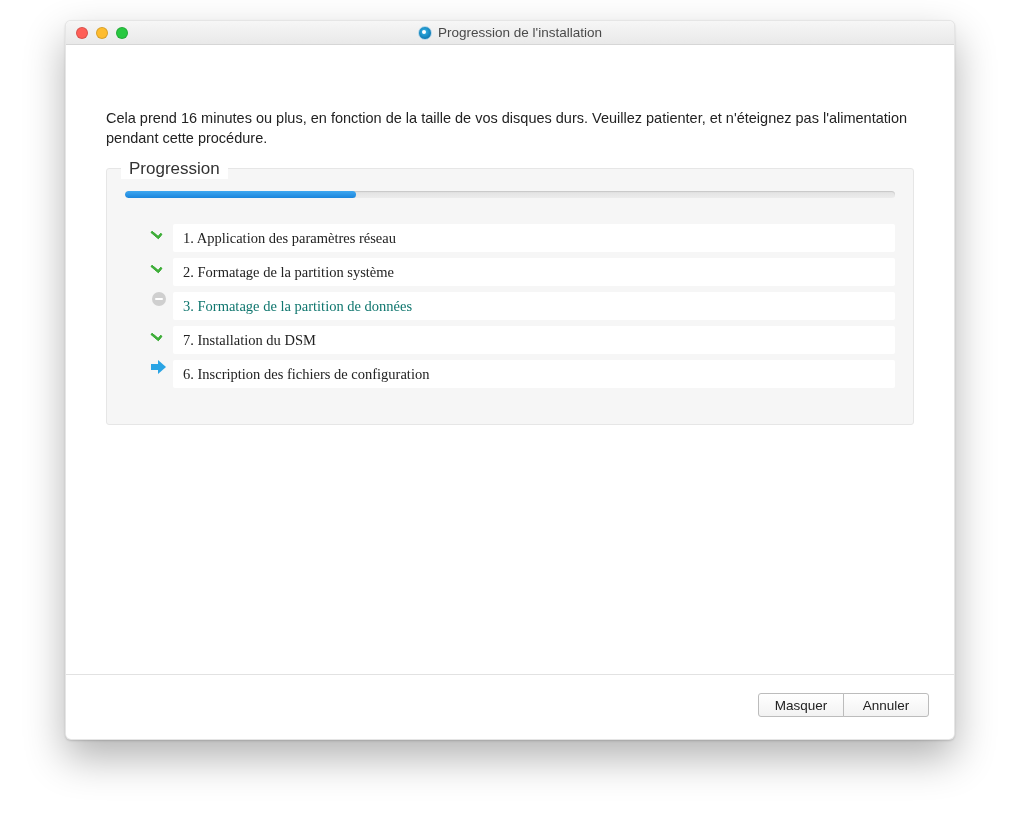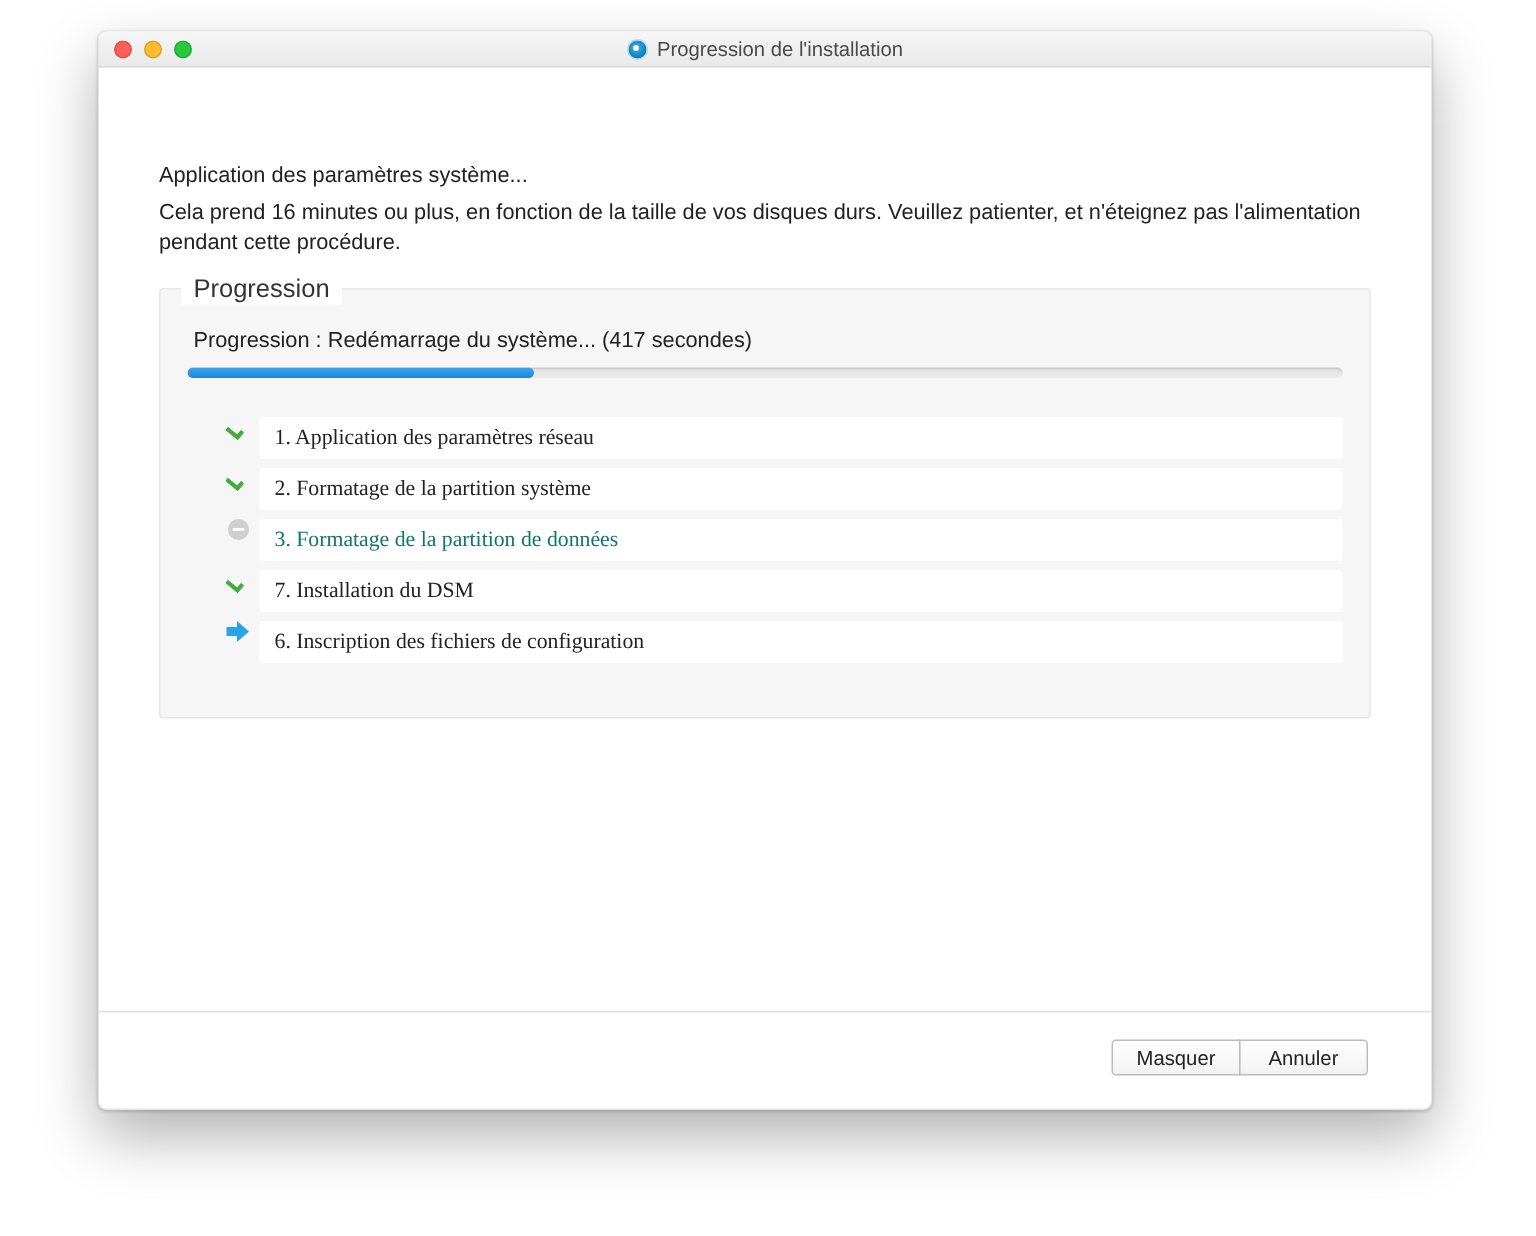--- a/index.html
+++ b/index.html
@@ -147,21 +147,21 @@
       background:#2aa4e4;
     }
     .arrow::after{
       content:""; position:absolute; left:7px; top:0;
       width:0; height:0; border-top:7px solid transparent; border-bottom:7px solid transparent;
       border-left:8px solid #2aa4e4;
     }
 
     .footer {
       border-top: 1px solid #e2e2e2;
-      padding: 18px 42px 22px 25px;
+      padding: 18px 25px 22px 25px;
       display: flex; justify-content: flex-end; gap: 0;
     }
     .btn {
       min-width: 86px;
       height: 24px;
       padding: 0 14px;
       background: linear-gradient(#ffffff,#f2f2f2);
       border: 1px solid #bcbcbc;
       border-radius: 3px;
       font-size: 13.5px;
@@ -182,27 +182,25 @@
       <div class="tl tl-min"></div>
       <div class="tl tl-zoom"></div>
     </div>
     <div class="title-center">
       <span class="app-icon"></span>
       <span>Progression de l'installation</span>
     </div>
   </div>
 
   <div class="content">
-    <div class="heading">Application des paramètres système...</div>
     <div class="subtext">Cela prend 16 minutes ou plus, en fonction de la taille de vos disques durs. Veuillez patienter, et n'éteignez pas l'alimentation pendant cette procédure.</div>
 
     <div class="panel">
       <div class="panel-legend">Progression</div>
 
-      <div class="progress-label">Progression : Redémarrage du système... (417 secondes)</div>
 
       <div class="progress-track">
         <div class="progress-fill" style="width:30%"></div>
       </div>
 
       <div class="steps">
 
         <div class="step-container">
           <div class="icon-slot">
               <span class="chk"></span>

